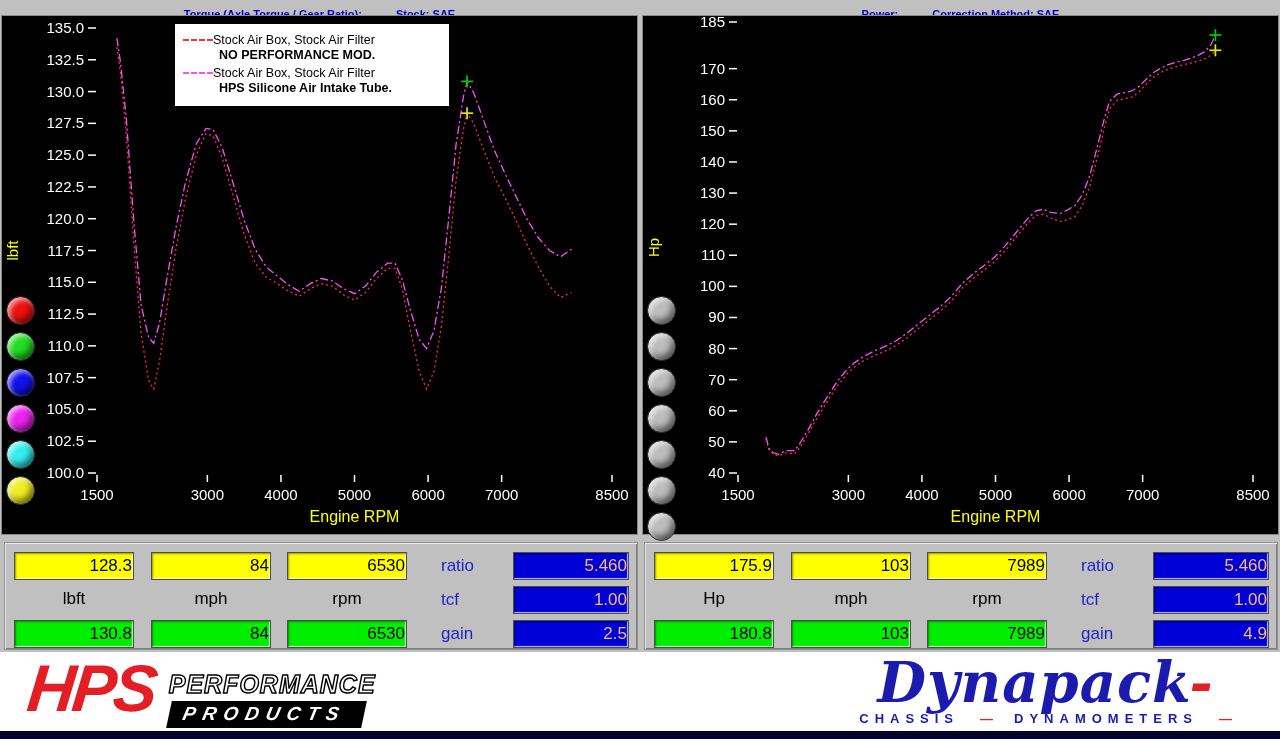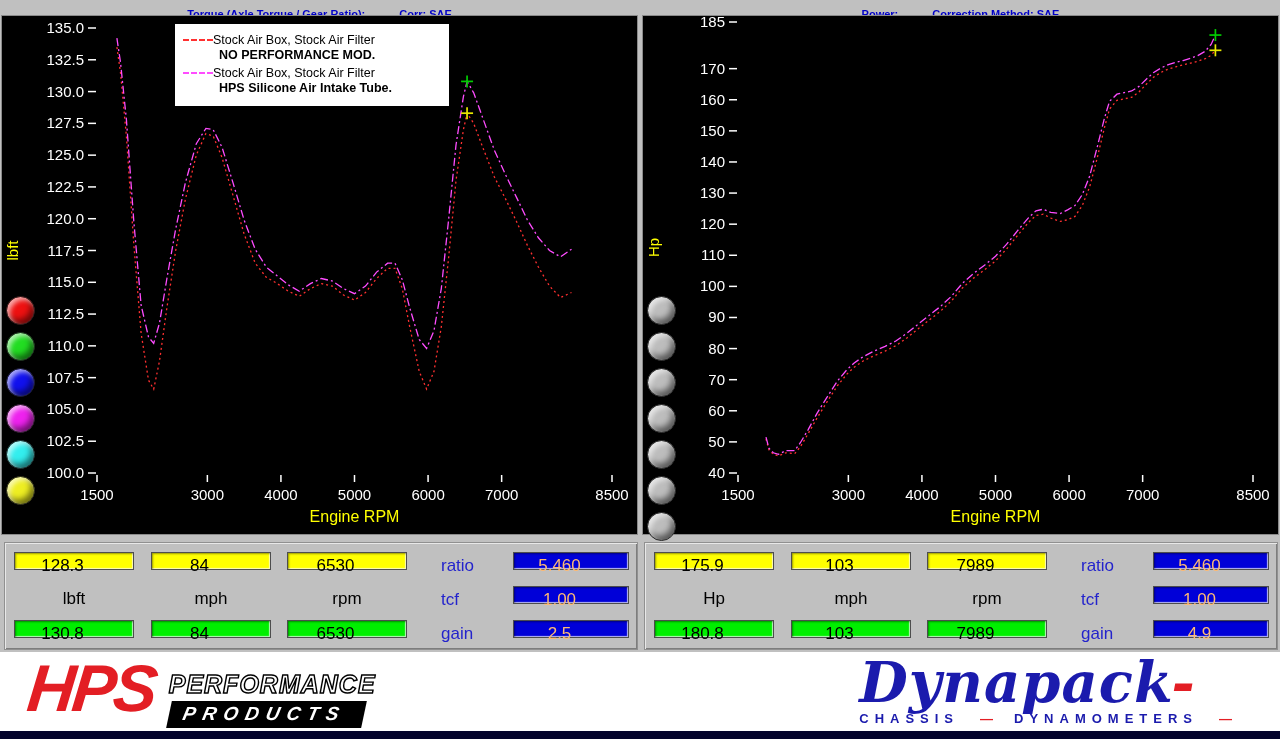--- a/index.html
+++ b/index.html
@@ -25,55 +25,55 @@
   .leg-row{display:flex;align-items:center;margin-top:3px;}
   .leg-dash{width:30px;border-top:2px dashed #f00;height:0;flex:0 0 auto;}
   .leg-line1{font-size:12.5px;}
   .leg-line2{font-size:12.5px;font-weight:bold;margin:1px 0 4px 36px;}
 
   
   .readout{position:absolute;top:542px;width:632px;height:106px;background:#c0c0c0;
            border:1px solid #909090;box-shadow:inset 1px 1px 0 #e8e8e8, inset -1px -1px 0 #7d7d7d;}
   #readout-left{left:4px;} #readout-right{left:644px;}
   .ro-grid{display:grid;grid-template-columns:137px 136px 137px 96px 124px;grid-auto-rows:34px;padding-top:6px;}
-  .vbox{height:18px;line-height:26px;width:120px;margin-left:9px;margin-top:3px;text-align:center;
-        padding-right:23px;box-sizing:border-box;font-size:17px;color:#000;border:1px solid #4d4d4d;
+  .vbox{height:28px;line-height:26px;width:120px;margin-left:9px;margin-top:3px;text-align:right;
+        padding-right:1px;box-sizing:border-box;font-size:17px;color:#000;border:1px solid #4d4d4d;
         box-shadow:inset 1px 1px 2px rgba(0,0,0,.4), inset -1px -1px 1px rgba(255,255,255,.75);}
   .pbox{color:#fdba74;width:116px;margin-left:2px;}
   .unit{width:120px;margin-left:9px;text-align:center;font-size:17px;line-height:32px;color:#000;}
   .plabel{font-size:17px;color:#2323cc;padding-left:26px;line-height:33px;}
 
   
   .logo-strip{position:absolute;top:652px;left:0;width:1280px;height:80px;background:#fff;}
   .hps-logo{position:absolute;left:28px;top:4px;display:flex;align-items:flex-start;gap:14px;}
   .hps-word{font-size:66px;line-height:64px;font-weight:bold;font-style:italic;color:#e31e24;
             letter-spacing:-3px;transform:skewX(-6deg);}
   .hps-right{margin-top:14px;}
   .hps-line1{font-size:25px;font-weight:bold;letter-spacing:1px;color:#fff;
              -webkit-text-stroke:1.4px #000;text-shadow:0 0 1px #000;font-style:italic;}
   .hps-line2{display:inline-block;background:#000;color:#fff;font-weight:bold;font-style:italic;
              font-size:19px;letter-spacing:7px;padding:2px 18px 3px 14px;margin-top:2px;transform:skewX(-12deg);}
-  .dyna-logo{position:absolute;right:48px;top:2px;text-align:left;}
+  .dyna-logo{position:absolute;right:48px;top:2px;text-align:center;}
   .dyna-word{font-family:"DejaVu Serif",serif;font-style:italic;font-weight:bold;font-size:56px;
              line-height:56px;color:#1b1bad;letter-spacing:1px;}
   .dyna-dash{color:#e31e24;}
   .dyna-sub{display:flex;justify-content:flex-end;align-items:center;gap:21px;margin-top:1px;
             font-size:13px;font-weight:bold;letter-spacing:6px;color:#1b1bad;}
   .dyna-sub .red{color:#e31e24;letter-spacing:0;}
   .bottom-bar{position:absolute;left:0;top:731px;width:1280px;height:8px;background:#03032b;}
 </style>
 </head>
 <body>
 
 <div class="screen">
 
   <div class="chart-panel" id="torque-panel">
     <div class="panel-head">
       <span class="head-label">Torque (Axle Torque / Gear Ratio):</span>
-      <span class="head-label">Corr: SAE</span>
+      <span class="head-label">Stock: SAE</span>
     </div>
     <div class="chart-black">
       <svg id="chart-0" class="chart-svg" width="635" height="518" viewBox="0 0 635 518">
           <line x1="86" y1="457" x2="94" y2="457" stroke="#ffffff" stroke-width="1.5"></line>
           <text x="82" y="462" fill="#ffffff" text-anchor="end" font-size="15" font-family="&quot;Liberation Sans&quot;, sans-serif">100.0</text>
           <line x1="86" y1="425.2142857142857" x2="94" y2="425.2142857142857" stroke="#ffffff" stroke-width="1.5"></line>
           <text x="82" y="430.2142857142857" fill="#ffffff" text-anchor="end" font-size="15" font-family="&quot;Liberation Sans&quot;, sans-serif">102.5</text>
           <line x1="86" y1="393.42857142857144" x2="94" y2="393.42857142857144" stroke="#ffffff" stroke-width="1.5"></line>
           <text x="82" y="398.42857142857144" fill="#ffffff" text-anchor="end" font-size="15" font-family="&quot;Liberation Sans&quot;, sans-serif">105.0</text>
           <line x1="86" y1="361.64285714285717" x2="94" y2="361.64285714285717" stroke="#ffffff" stroke-width="1.5"></line>

